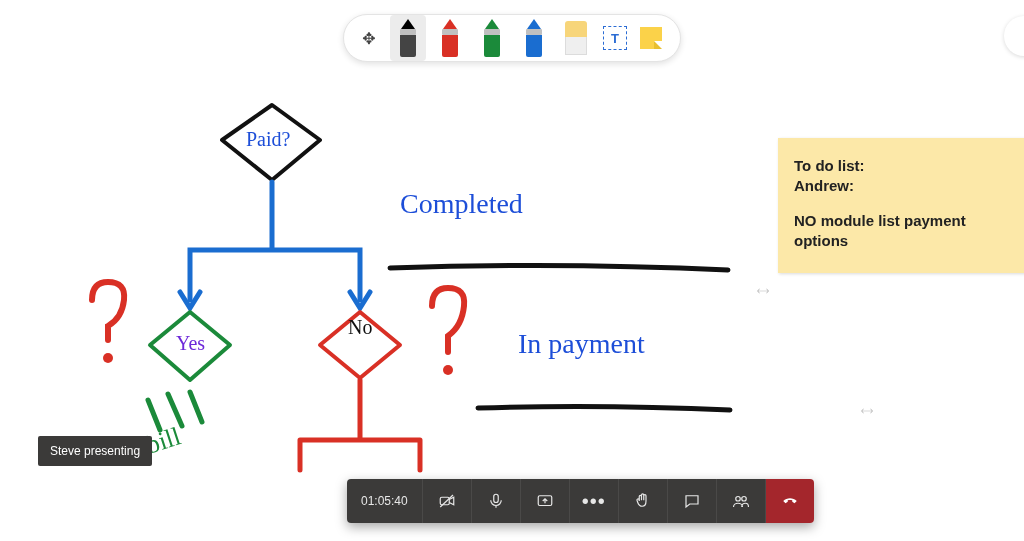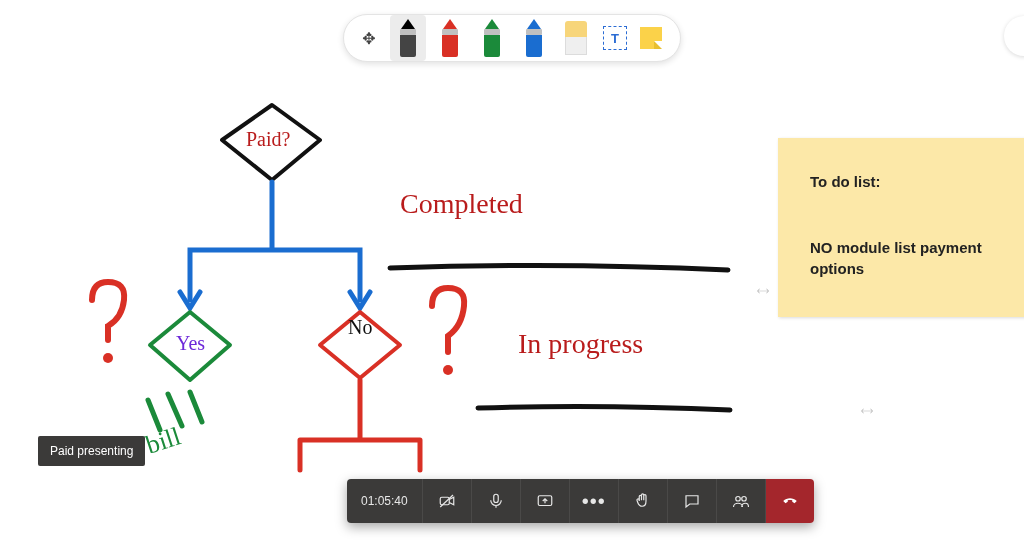--- a/index.html
+++ b/index.html
@@ -20,25 +20,25 @@
   .pen.blue  .body{background:#1a6dd0}.pen.blue  .tip{border-bottom-color:#1a6dd0}
   .eraser{width:22px;height:34px;position:relative}
   .eraser .top{position:absolute;top:0;left:0;width:22px;height:16px;background:#f7d57a;border-radius:3px 3px 0 0}
   .eraser .bot{position:absolute;top:16px;left:0;width:22px;height:18px;background:#efefef;border:1px solid #dcdcdc;border-top:none;box-sizing:border-box}
   .text-tool{width:22px;height:22px;border:1px dashed #2b6cd4;display:flex;align-items:center;justify-content:center;color:#2b6cd4;font-weight:bold;font-size:13px}
   .note-tool{width:22px;height:22px;background:#fbd249;position:relative}
   .note-tool::after{content:"";position:absolute;right:0;bottom:0;width:0;height:0;border-left:8px solid #e8bf30;border-top:8px solid #fff0}
   .note-tool::before{content:"";position:absolute;right:0;bottom:0;width:8px;height:8px;background:#fff}
   
   .canvas{position:absolute;inset:0}
-  .hand{font-family:"Segoe Script","Bradley Hand",cursive;position:absolute;color:#b91c1c}
+  .hand{font-family:"Segoe Script","Bradley Hand",cursive;position:absolute;color:#1d4ed8}
   .hand.big{font-size:28px}
   .hand.mid{font-size:20px}
   .sticky{position:absolute;top:138px;left:778px;width:230px;background:#fce8a8;padding:18px 16px 22px;font-size:15px;font-weight:700;color:#222;line-height:1.35;box-shadow:1px 1px 3px rgba(0,0,0,.15)}
-  .sticky p{margin:16px}
+  .sticky p{margin:0}
   .sticky .gap{height:14px}
   .resize-handle{position:absolute;color:#bbb;font-size:12px;transform:rotate(-45deg)}
   
   .stop-present{position:absolute;left:38px;top:436px;background:#3b3a39;color:#fff;font-size:12px;padding:8px 12px;border-radius:2px}
   
   .meetbar{position:absolute;left:347px;bottom:18px;height:44px;display:flex;align-items:stretch;border-radius:4px;overflow:hidden;box-shadow:0 4px 12px rgba(0,0,0,.35)}
   .meet-timer{background:#3b3a39;color:#e7e7e7;font-size:12px;display:flex;align-items:center;padding:0 14px}
   .meet-btn{width:48px;background:#3b3a39;color:#e7e7e7;display:flex;align-items:center;justify-content:center;cursor:pointer;border-left:1px solid #4a4948}
   .meet-btn svg{width:18px;height:18px;fill:none;stroke:#e7e7e7;stroke-width:1.6}
   .meet-btn.hangup{background:#a4262c}
@@ -124,31 +124,32 @@
   <path d="M390 268 Q560 262 728 270" stroke="#111" stroke-width="5" fill="none" stroke-linecap="round"></path>
 
   <path d="M478 408 Q600 404 730 410" stroke="#111" stroke-width="5" fill="none" stroke-linecap="round"></path>
 </svg>
 
 <div class="hand mid" style="left:246px;top:128px">Paid?</div>
 <div class="hand mid" style="left:176px;top:332px;color:#6d28d9">Yes</div>
 <div class="hand mid" style="left:348px;top:316px;color:#111">No</div>
 <div class="hand" style="left:146px;top:426px;color:#1b8a3a;font-size:26px;transform:rotate(-18deg)">bill</div>
 <div class="hand big" style="left:400px;top:188px">Completed</div>
-<div class="hand big" style="left:518px;top:328px">In progress</div>
+<div class="hand big" style="left:518px;top:328px">In payment</div>
 
 <div class="sticky">
   <p>To do list:</p>
+  <p>Andrew:</p>
   <div class="gap"></div>
   <p>NO module list payment options</p>
 </div>
 <div class="resize-handle" style="left:758px;top:284px">⤡</div>
 <div class="resize-handle" style="left:862px;top:404px">⤡</div>
 
-<div class="stop-present">Paid presenting</div>
+<div class="stop-present">Steve presenting</div>
 
 <div class="meetbar">
   <div class="meet-timer">01:05:40</div>
 
   <div class="meet-btn">
     <svg viewBox="0 0 24 24">
         <rect x="3" y="7" width="12" height="10" rx="2"></rect>
         <path d="M15 10 L21 7 V17 L15 14"></path>
         <line x1="3" y1="20" x2="20" y2="4"></line>
       </svg>

